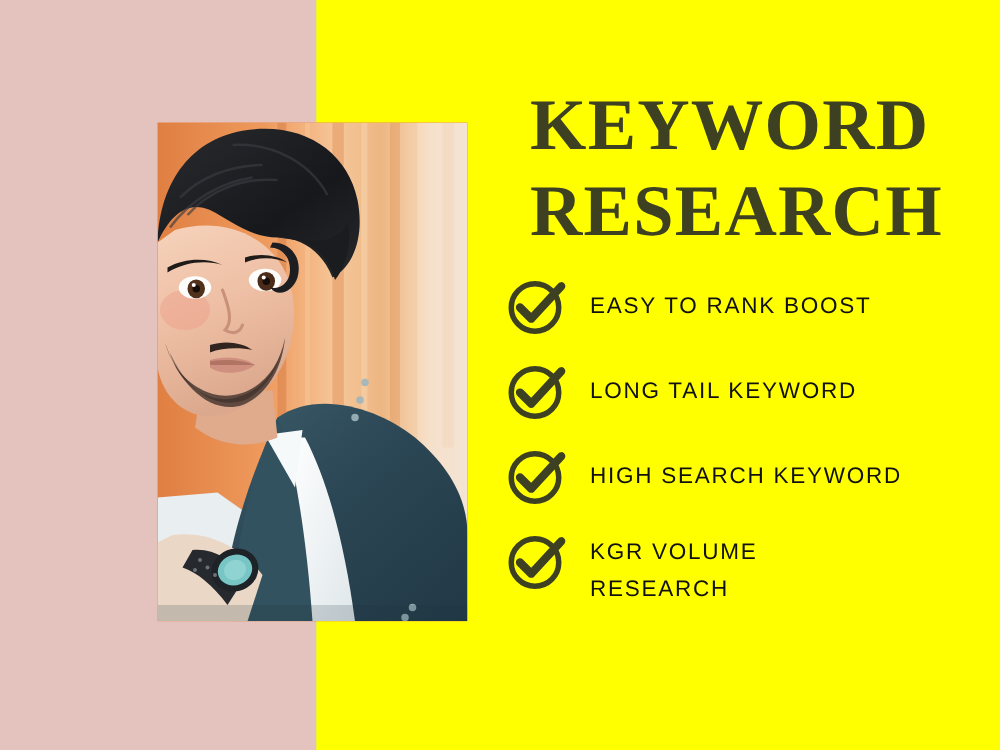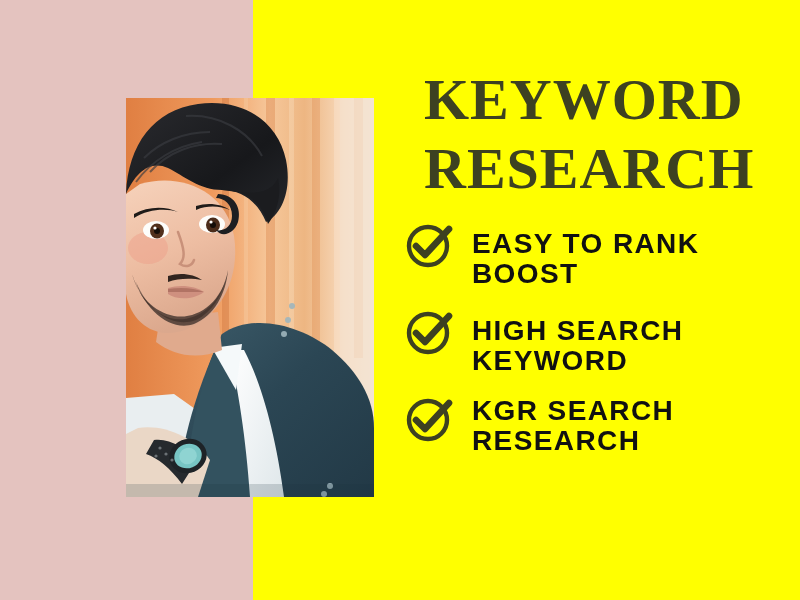--- a/index.html
+++ b/index.html
@@ -91,22 +91,22 @@
     height: 52px;
     margin-right: 16px;
     margin-top: 0;
   }
   .check-icon svg { display: block; width: 52px; height: 52px; }
 
   .check-label {
     flex: 1 1 auto;
     color: #111111;
     font-family: "Liberation Sans", sans-serif;
-    font-weight: bold;
-    font-size: 28px;
+    font-weight: normal;
+    font-size: 18px;
     line-height: 30px;
     letter-spacing: 1.4px;
     padding-top: 11px;
   }
   .check-item.two-line .check-label { padding-top: 4px; }
 </style>
 </head>
 <body>
 
 <div class="canvas">
@@ -258,41 +258,52 @@
           <svg viewBox="0 0 52 52">
             <circle cx="24" cy="28" r="19" fill="none" stroke="#3d4121" stroke-width="4.4"></circle>
             <path d="M12,28 L21,37 L45,11" fill="none" stroke="#3d4121" stroke-width="6.6" stroke-linecap="round" stroke-linejoin="round"></path>
           </svg>
         </span>
         <span class="check-label">
           <span>EASY TO RANK BOOST</span>
         </span>
       </li>
 
-
       <li class="check-item">
         <span class="check-icon">
           <svg viewBox="0 0 52 52">
             <circle cx="24" cy="28" r="19" fill="none" stroke="#3d4121" stroke-width="4.4"></circle>
             <path d="M12,28 L21,37 L45,11" fill="none" stroke="#3d4121" stroke-width="6.6" stroke-linecap="round" stroke-linejoin="round"></path>
           </svg>
         </span>
         <span class="check-label">
+          <span>LONG TAIL KEYWORD</span>
+        </span>
+      </li>
+
+      <li class="check-item">
+        <span class="check-icon">
+          <svg viewBox="0 0 52 52">
+            <circle cx="24" cy="28" r="19" fill="none" stroke="#3d4121" stroke-width="4.4"></circle>
+            <path d="M12,28 L21,37 L45,11" fill="none" stroke="#3d4121" stroke-width="6.6" stroke-linecap="round" stroke-linejoin="round"></path>
+          </svg>
+        </span>
+        <span class="check-label">
           <span>HIGH SEARCH KEYWORD</span>
         </span>
       </li>
 
       <li class="check-item two-line">
         <span class="check-icon">
           <svg viewBox="0 0 52 52">
             <circle cx="24" cy="28" r="19" fill="none" stroke="#3d4121" stroke-width="4.4"></circle>
             <path d="M12,28 L21,37 L45,11" fill="none" stroke="#3d4121" stroke-width="6.6" stroke-linecap="round" stroke-linejoin="round"></path>
           </svg>
         </span>
         <span class="check-label">
-          <span style="display:block">KGR SEARCH</span>
+          <span style="display:block">KGR VOLUME</span>
           <span style="display:block">RESEARCH</span>
         </span>
       </li>
 
     </ul>
   </div>
 </div>
 
 </body></html>

